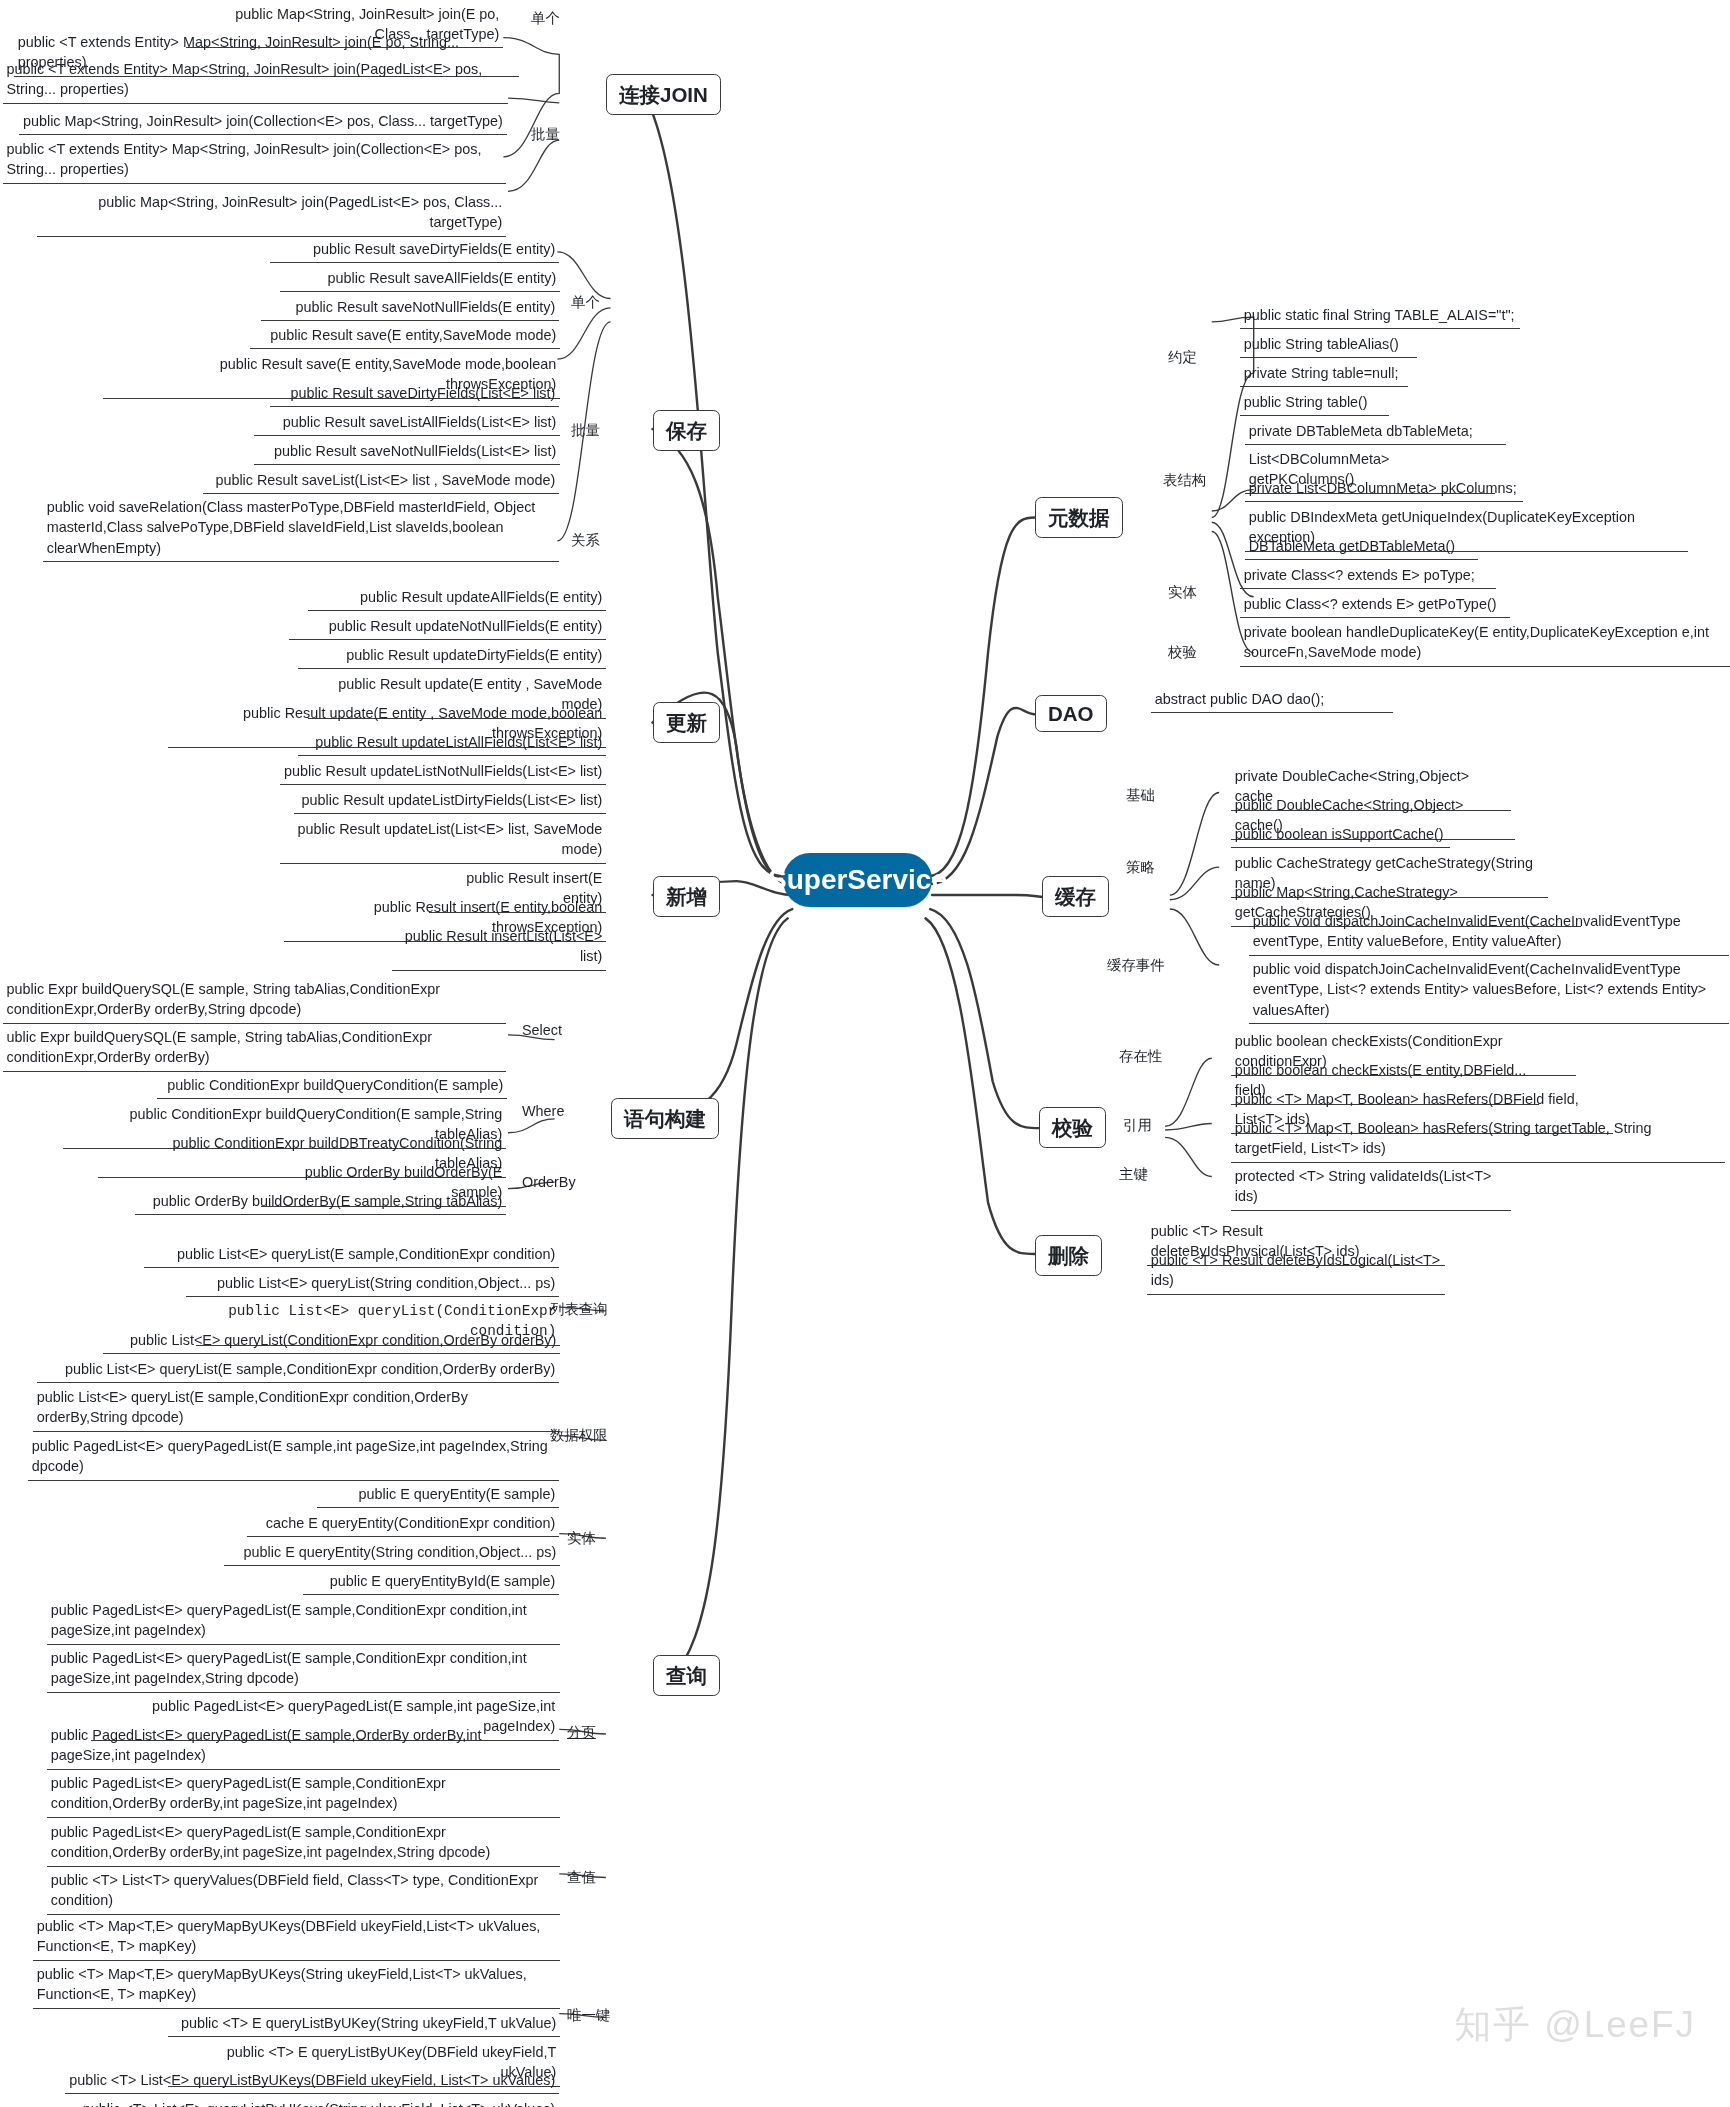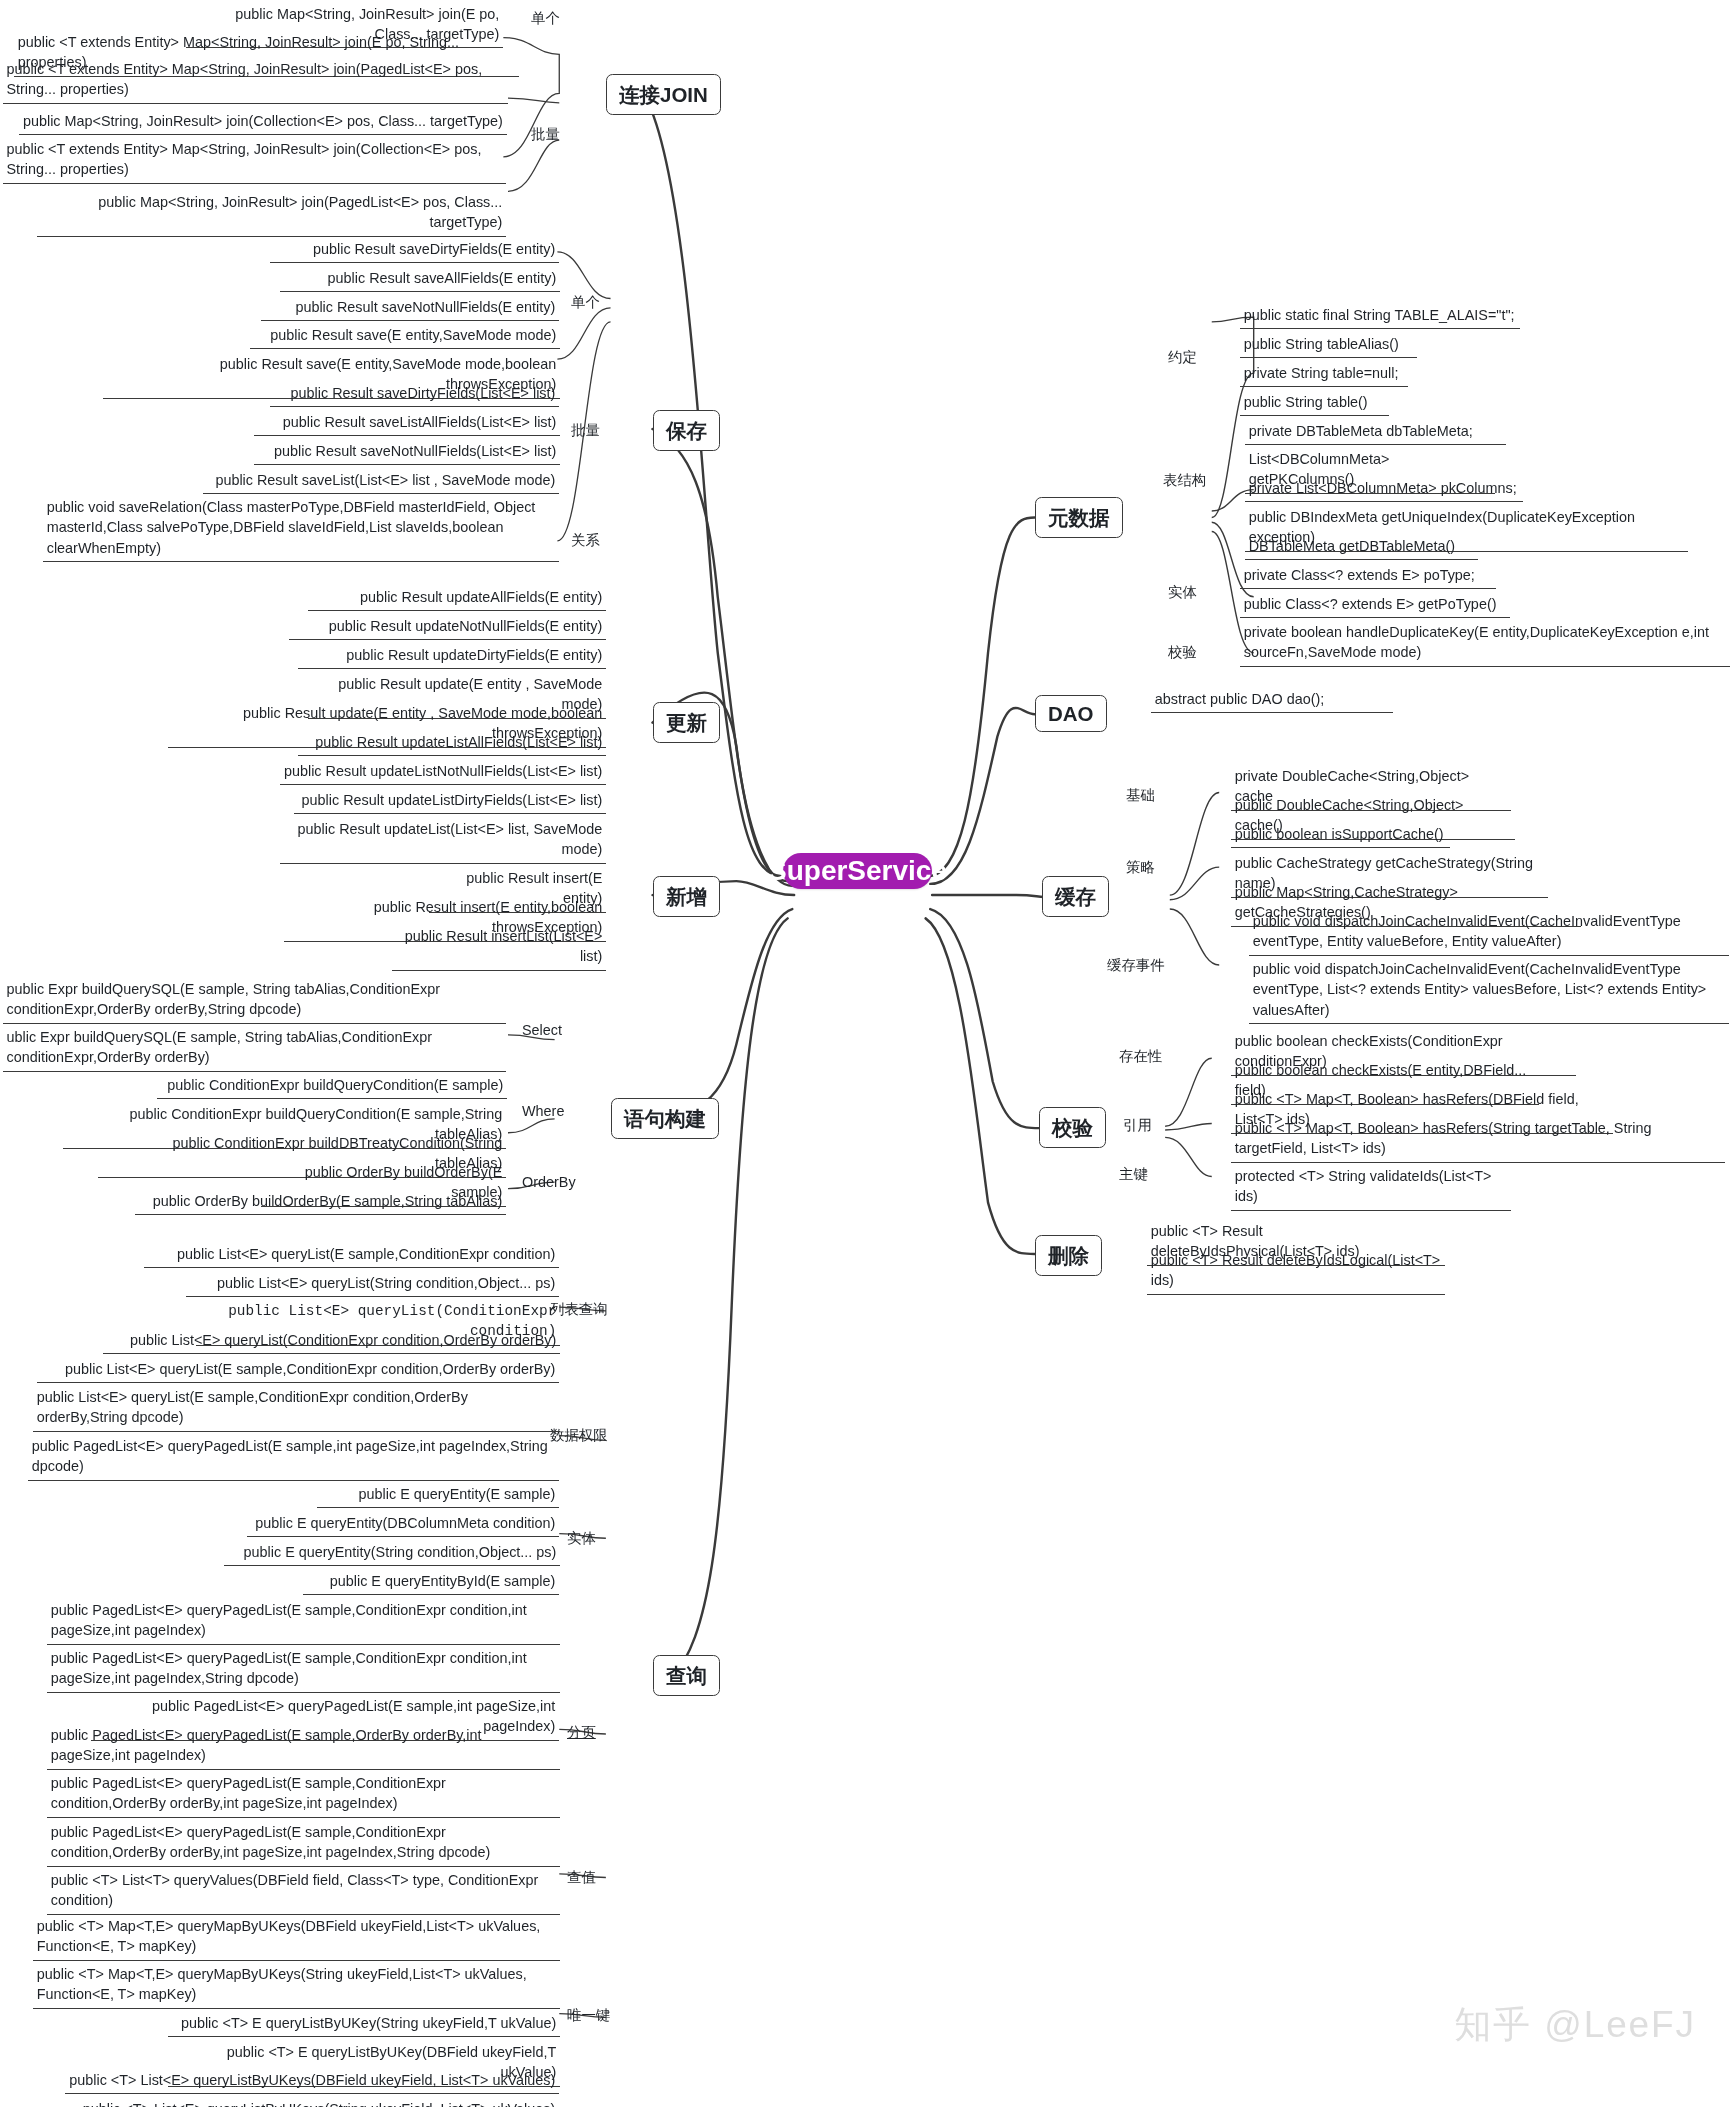--- a/index.html
+++ b/index.html
@@ -89,21 +89,21 @@
       <path d="M1255 960 C 1280 960 1285 850 1308 850"></path>
       <path d="M1255 965 C 1280 965 1285 930 1308 930"></path>
       <path d="M1255 975 C 1280 975 1285 1035 1308 1035"></path>
 
       <path d="M1250 1208 C 1275 1208 1280 1135 1300 1135"></path>
       <path d="M1250 1212 C 1275 1212 1280 1205 1300 1205"></path>
       <path d="M1250 1220 C 1275 1220 1280 1262 1300 1262"></path>
     </g>
   </svg>
 
-  <div id="root" style="left: 783px; top: 853px; width: 149px; height: 36px; background: #a21caf;">
+  <div id="root" style="left: 783px; top: 853px; width: 149px; height: 54px; background: #0369a1;">
     <span>SuperService</span>
   </div>
 
   <div class="branch" style="left:606px;top:74px;">
     <span>连接JOIN</span>
   </div>
   <div class="branch" style="left:653px;top:410px;">
     <span>保存</span>
   </div>
   <div class="branch" style="left:653px;top:702px;">
@@ -201,21 +201,21 @@
 
   <div class="leaf" style="left:144px;top:1243px;width:415px;text-align:right;"><span>public List&lt;E&gt; queryList(E sample,ConditionExpr condition)</span></div>
   <div class="leaf" style="left:186px;top:1272px;width:373px;text-align:right;"><span>public List&lt;E&gt; queryList(String condition,Object... ps)</span></div>
   <div class="leaf" style="left:196px;top:1300px;width:364px;text-align:right;font-family:Liberation Mono, monospace;"><span>public List&lt;E&gt; queryList(ConditionExpr condition)</span></div>
   <div class="leaf" style="left:103px;top:1329px;width:457px;text-align:right;"><span>public List&lt;E&gt; queryList(ConditionExpr condition,OrderBy orderBy)</span></div>
   <div class="leaf" style="left:37px;top:1358px;width:522px;text-align:right;"><span>public List&lt;E&gt; queryList(E sample,ConditionExpr condition,OrderBy orderBy)</span></div>
   <div class="leaf" style="left:33px;top:1386px;width:527px;text-align:left;"><span>public List&lt;E&gt; queryList(E sample,ConditionExpr condition,OrderBy orderBy,String dpcode)</span></div>
   <div class="leaf" style="left:28px;top:1435px;width:531px;text-align:left;"><span>public PagedList&lt;E&gt; queryPagedList(E sample,int pageSize,int pageIndex,String dpcode)</span></div>
 
   <div class="leaf" style="left:317px;top:1483px;width:242px;text-align:right;"><span>public E queryEntity(E sample)</span></div>
-  <div class="leaf" style="left:247px;top:1512px;width:312px;text-align:right;"><span>public E queryEntity(DBColumnMeta condition)</span></div>
+  <div class="leaf" style="left:247px;top:1512px;width:312px;text-align:right;"><span>cache E queryEntity(ConditionExpr condition)</span></div>
   <div class="leaf" style="left:224px;top:1541px;width:336px;text-align:right;"><span>public E queryEntity(String condition,Object... ps)</span></div>
   <div class="leaf" style="left:303px;top:1570px;width:256px;text-align:right;"><span>public E queryEntityById(E sample)</span></div>
 
   <div class="leaf" style="left:47px;top:1599px;width:513px;text-align:left;"><span>public PagedList&lt;E&gt; queryPagedList(E sample,ConditionExpr condition,int pageSize,int pageIndex)</span></div>
   <div class="leaf" style="left:47px;top:1647px;width:513px;text-align:left;"><span>public PagedList&lt;E&gt; queryPagedList(E sample,ConditionExpr condition,int pageSize,int pageIndex,String dpcode)</span></div>
   <div class="leaf" style="left:91px;top:1695px;width:468px;text-align:right;"><span>public PagedList&lt;E&gt; queryPagedList(E sample,int pageSize,int pageIndex)</span></div>
   <div class="leaf" style="left:47px;top:1724px;width:513px;text-align:left;"><span>public PagedList&lt;E&gt; queryPagedList(E sample,OrderBy orderBy,int pageSize,int pageIndex)</span></div>
   <div class="leaf" style="left:47px;top:1772px;width:513px;text-align:left;"><span>public PagedList&lt;E&gt; queryPagedList(E sample,ConditionExpr condition,OrderBy orderBy,int pageSize,int pageIndex)</span></div>
   <div class="leaf" style="left:47px;top:1821px;width:513px;text-align:left;"><span>public PagedList&lt;E&gt; queryPagedList(E sample,ConditionExpr condition,OrderBy orderBy,int pageSize,int pageIndex,String dpcode)</span></div>
   <div class="leaf" style="left:47px;top:1869px;width:513px;text-align:left;"><span>public &lt;T&gt; List&lt;T&gt; queryValues(DBField field, Class&lt;T&gt; type, ConditionExpr condition)</span></div>

